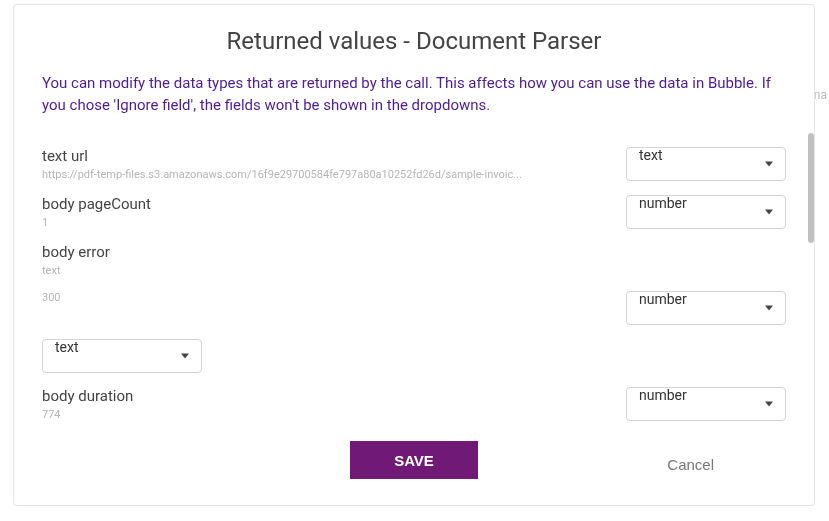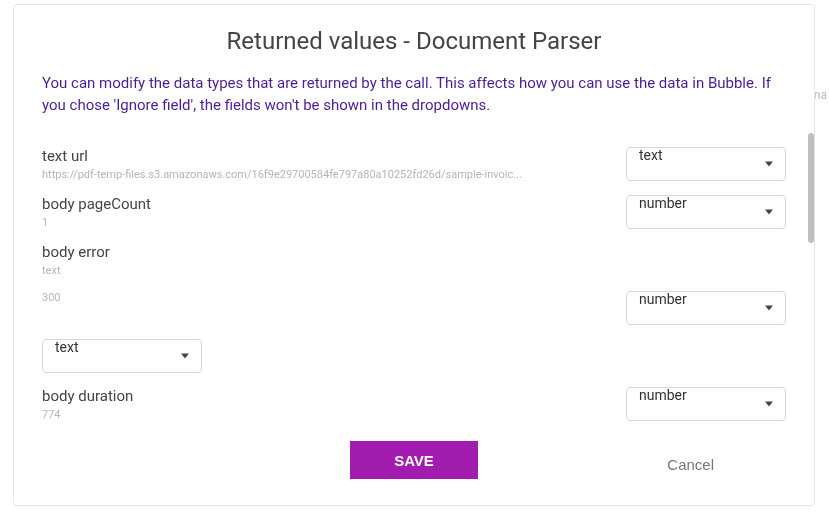--- a/index.html
+++ b/index.html
@@ -90,21 +90,21 @@
     .modal-footer {
       display: flex;
       align-items: center;
       justify-content: center;
       gap: 140px;
       padding: 18px 0 26px;
       position: relative;
       border-top: 1px solid transparent;
     }
     .save-btn {
-      background: #a21caf;
+      background: #701a75;
       color: #fff;
       border: none;
       font-size: 15px;
       font-weight: 600;
       width: 128px;
       height: 38px;
       cursor: pointer;
     }
     .cancel-btn {
       background: none;

